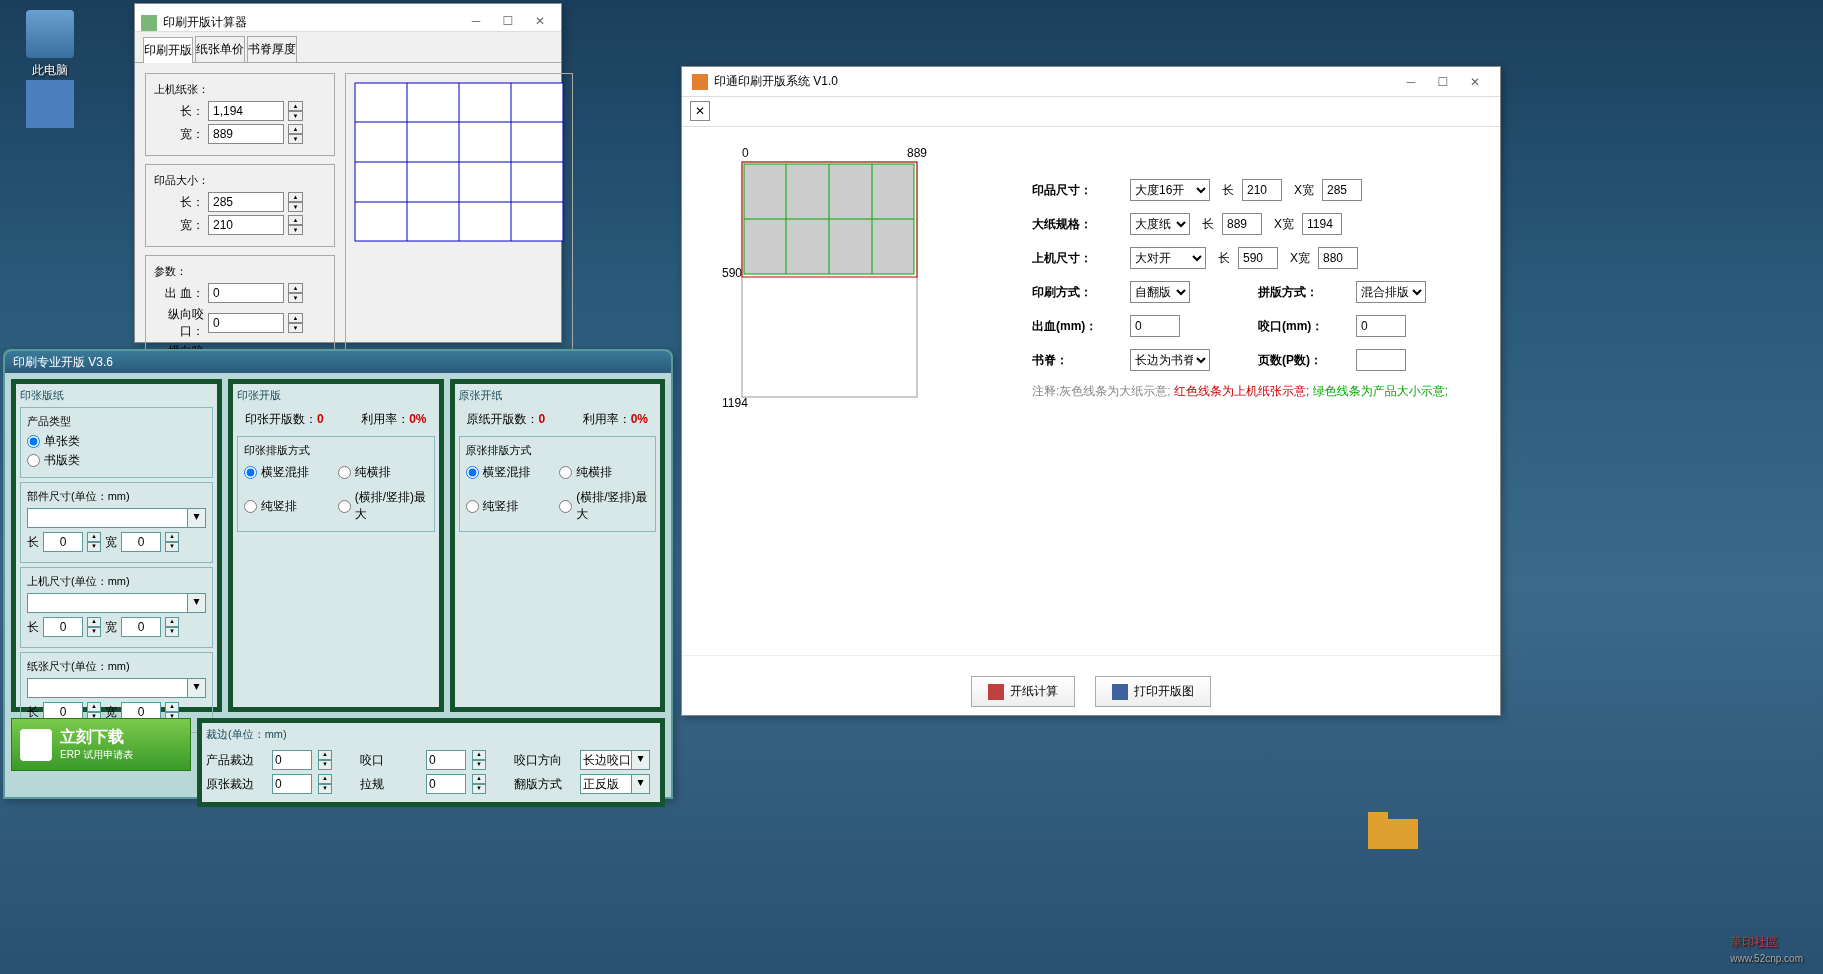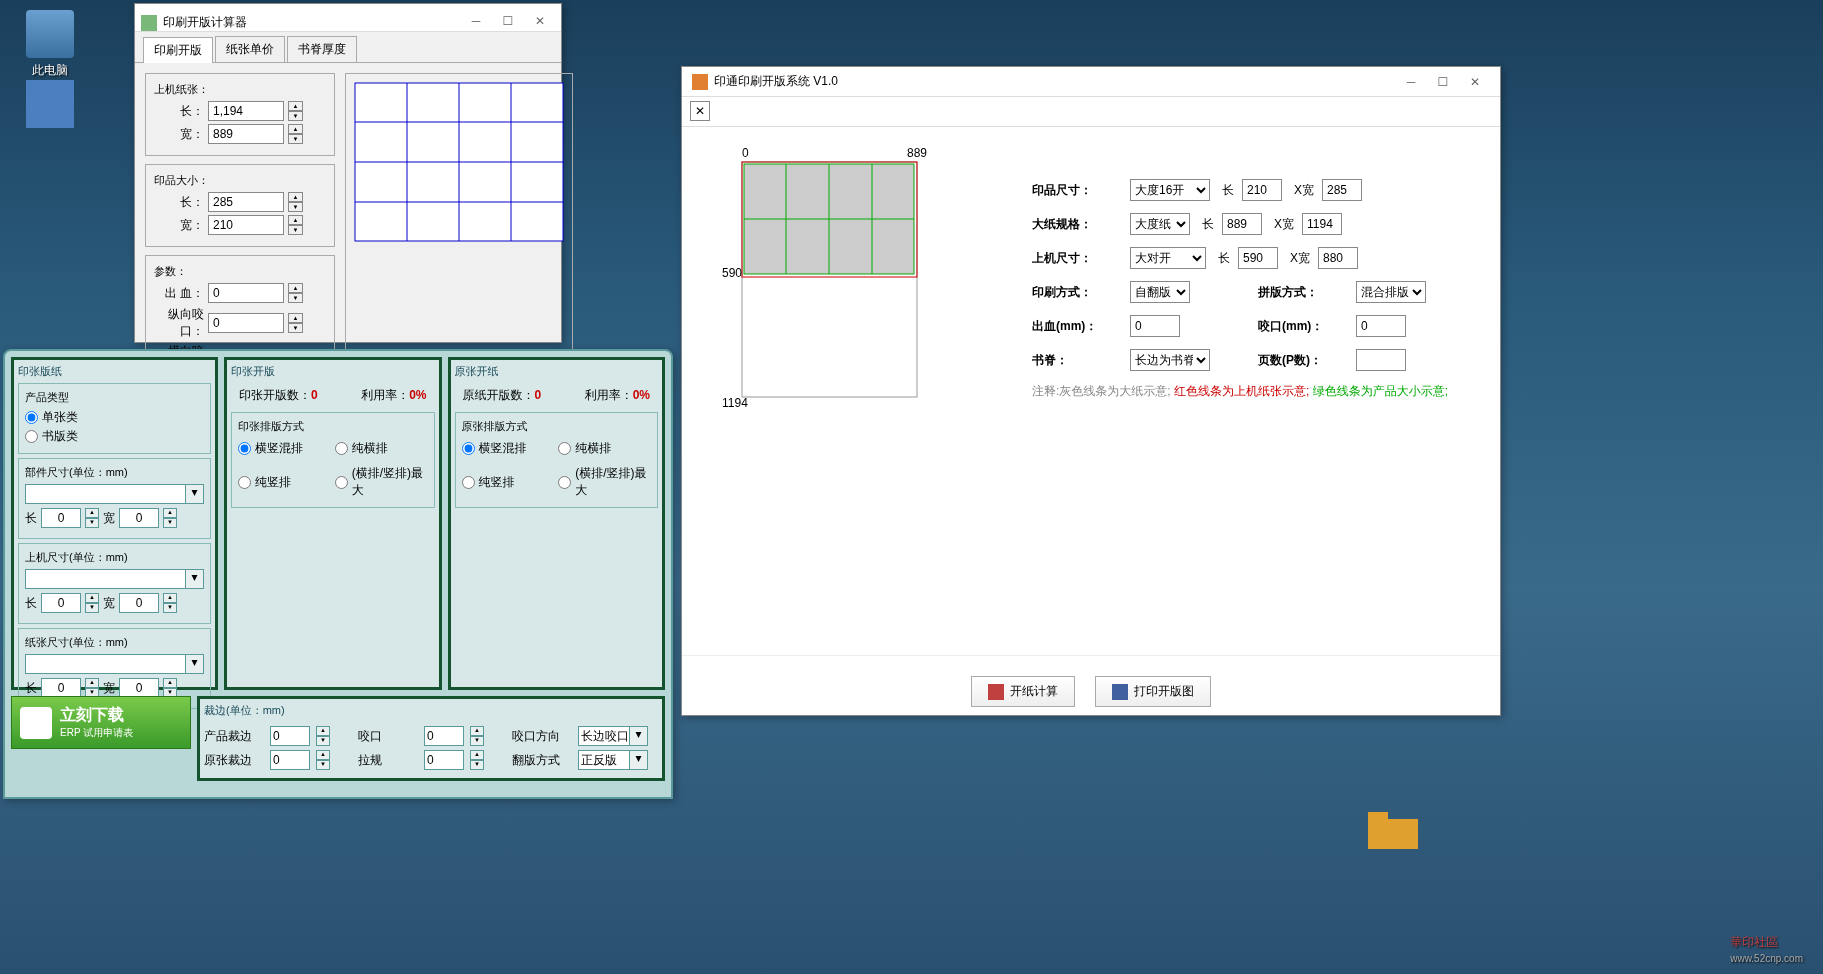--- a/index.html
+++ b/index.html
@@ -7,42 +7,42 @@
 .desktop-icon{position:absolute;width:60px;text-align:center;color:#fff}
 .desktop-icon .ico{width:48px;height:48px;margin:0 auto 4px;background:#4a80b0}
 .desktop-icon .lbl{text-shadow:1px 1px 2px #000}
 .win{position:absolute;background:#f0f0f0;border:1px solid #888;box-shadow:2px 2px 8px rgba(0,0,0,.3)}
 .titlebar{height:28px;background:#fff;border-bottom:1px solid #ddd;display:flex;align-items:flex-end;padding:0 6px;justify-content:space-between}
 .titlebar .t{display:flex;align-items:center;gap:6px}
 .titlebar .ico{width:16px;height:16px;background:#7ab87a}
 .winbtns{display:flex;gap:2px}
 .winbtns span{width:30px;height:20px;display:flex;align-items:center;justify-content:center;color:#666;cursor:pointer}
 .tabs{display:flex;border-bottom:1px solid #aaa;padding:4px 8px 0;background:#f0f0f0}
-.tab{padding:4px 10px;border:1px solid #aaa;border-bottom:none;margin-right:2px;background:#f0f0f0;cursor:pointer}
+.tab{padding:4px 0;border:1px solid #aaa;border-bottom:none;margin-right:2px;background:#f0f0f0;cursor:pointer}
 .tab.active{background:#fff;position:relative;top:1px}
 .calc-body{padding:10px;display:flex;gap:10px}
 .calc-left{flex:0 0 190px}
 .fieldset{border:1px solid #aaa;padding:8px;margin-bottom:8px}
 .fieldset .legend{font-size:11px;margin-bottom:4px}
 .row{display:flex;align-items:center;margin:3px 0;gap:4px}
 .row label{width:50px;text-align:right}
 .row input[type=text]{width:76px;height:20px;border:1px solid #888;padding:0 4px;background:#fff}
 .spinner{width:15px;display:flex;flex-direction:column}
 .spinner span{height:10px;border:1px solid #888;font-size:6px;text-align:center;line-height:8px;background:#f0f0f0;cursor:pointer}
 .calc-grid{border:1px solid #aaa;padding:8px;flex:1}
 .grid-svg{width:210px;height:160px}
 .calc-btn{width:80px;height:24px;border:1px solid #888;background:#f0f0f0;cursor:pointer}
 .result-row{display:flex;align-items:center;gap:20px;margin-top:10px;padding-left:20px}
 .result-text{color:#0000cc;font-weight:bold}
 
 .win2{background:#b8d8d8;border:2px solid #5a9a9a}
 .win2 .titlebar2{height:22px;background:linear-gradient(#3a7a9a,#2a5a7a);color:#fff;display:flex;align-items:center;padding:0 8px;border-radius:6px 6px 0 0;justify-content:space-between}
 .win2 .winbtns2 span{width:18px;height:14px;background:#5a9aba;border-radius:2px;margin-left:2px;cursor:pointer}
 .win2-body{padding:6px;display:flex;gap:6px}
-.panel{border:3px solid #14532d;background:#d8e8e8;padding:4px;flex:1}
+.panel{border:5px solid #14532d;background:#d8e8e8;padding:4px;flex:1}
 .panel-title{font-size:11px;color:#1a4a5a;margin-bottom:4px}
 .subpanel{border:1px solid #8abab8;padding:6px;margin:4px 0}
 .subpanel .sp-title{font-size:11px;margin-bottom:4px}
 .radio-row{display:flex;align-items:center;gap:4px;margin:2px 0}
 .radio-grid{display:grid;grid-template-columns:1fr 1fr;gap:4px}
 .win2 input[type=text],.win2 select{border:1px solid #5a9a9a;height:20px;background:#fff;padding:0 2px}
 .combo{display:flex}
 .combo input{flex:1}
 .combo .dd{width:18px;border:1px solid #5a9a9a;border-left:none;background:#e8f0f0;text-align:center;cursor:pointer}
 .dim-row{display:flex;align-items:center;gap:4px;margin:4px 0}
@@ -189,20 +189,24 @@
       </svg>
     </div>
   </div>
   <div class="result-row">
     <button class="calc-btn">计 算</button>
     <span class="result-text">结果：4*4=16  纸张利用率： 90.22%</span>
   </div>
 </div>
 
 <div class="win win2" style="left:3px;top:349px;width:670px;height:450px;border-radius:8px 8px 0 0">
+  <div class="titlebar2">
+    <span>印刷专业开版  V3.6</span>
+    <div class="winbtns2"><span></span><span></span><span></span></div>
+  </div>
   <div class="win2-body" style="height:345px">
     <div class="panel" style="flex:0 0 180px">
       <div class="panel-title">印张版纸</div>
       <div class="subpanel">
         <div class="sp-title">产品类型</div>
         <div class="radio-row">
             <input type="radio" checked="" style="">
             <span>单张类</span>
           </div>
         <div class="radio-row">

